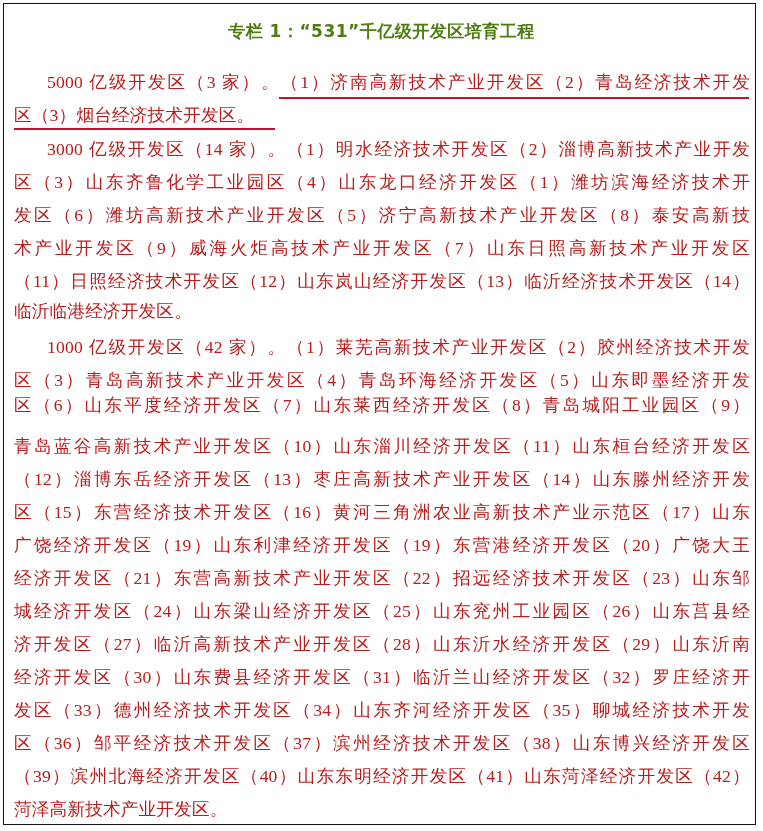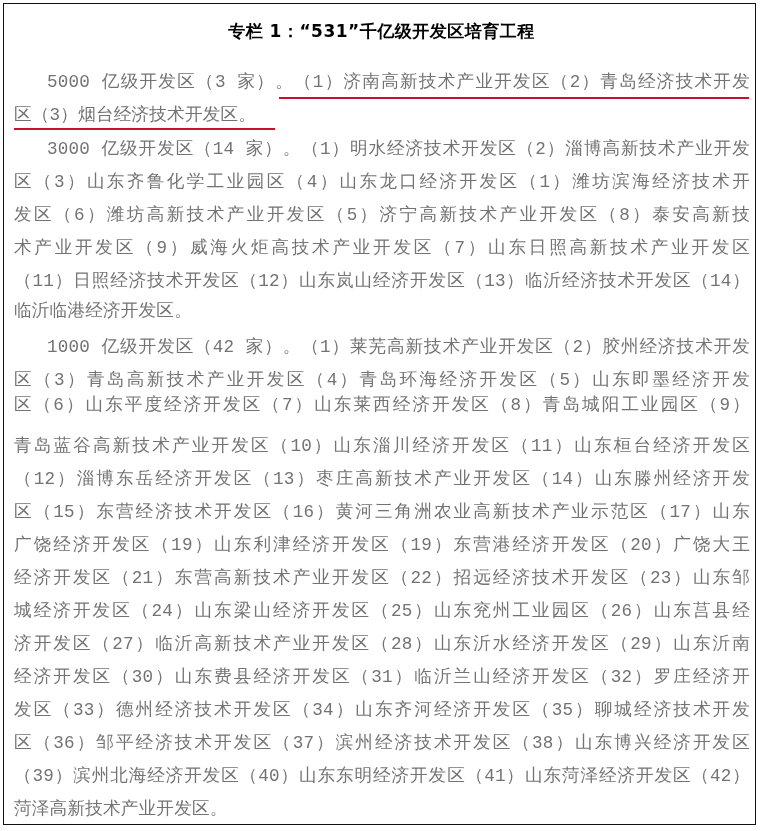--- a/index.html
+++ b/index.html
@@ -4,25 +4,25 @@
   <style>
     html, body { margin: 0; padding: 0; background: #ffffff; }
     body { width: 763px; height: 831px; position: relative; overflow: hidden; }
     .box {
       position: absolute; left: 3px; top: 3px; width: 753px; height: 822px;
       border: 1.5px solid #111; box-sizing: border-box;
     }
     .title {
       position: absolute; left: 0; top: 20px; width: 763px; text-align: center;
       font-family: "DejaVu Sans", sans-serif; font-weight: bold; font-size: 17px;
-      color: #000000; letter-spacing: 0.5px;
+      color: #4d7c0f; letter-spacing: 0.5px;
     }
     .line {
       position: absolute; left: 14px; width: 736px; height: 24px;
-      font-family: Liberation Mono, monospace; font-size: 17.6px; color: #737373;
+      font-family: Liberation Serif, serif; font-size: 17.6px; color: #b91c1c;
       white-space: nowrap; text-align: justify; text-align-last: justify;
       line-height: 24px; letter-spacing: 0.2px;
     }
     .line.indent { left: 47px; width: 703px; }
     .line.last { text-align-last: left; }
     .redline { position: absolute; height: 2px; background: #c8102e; }
   </style>
 </head>
 <body>
 

